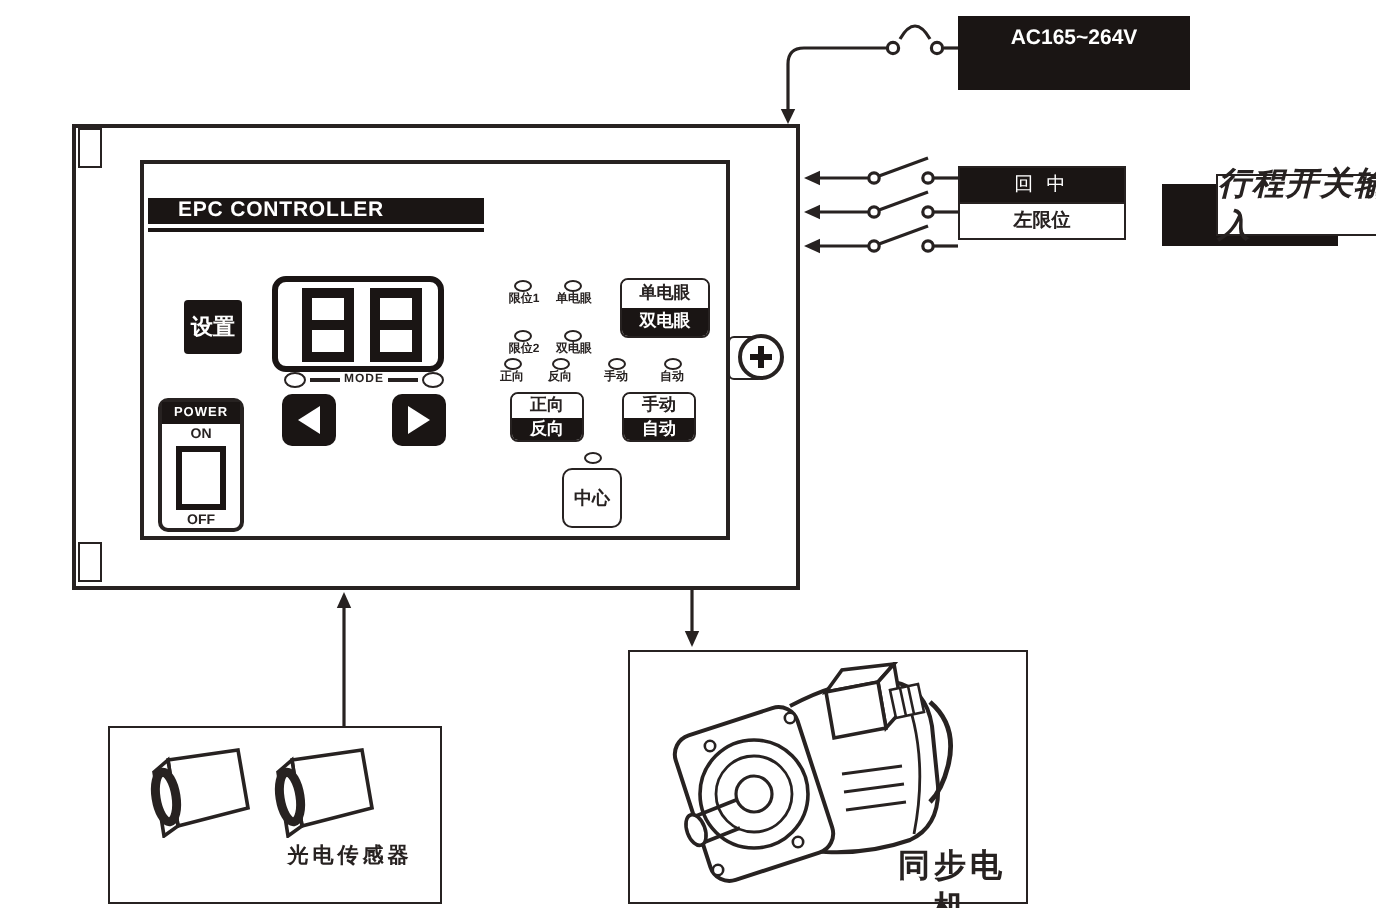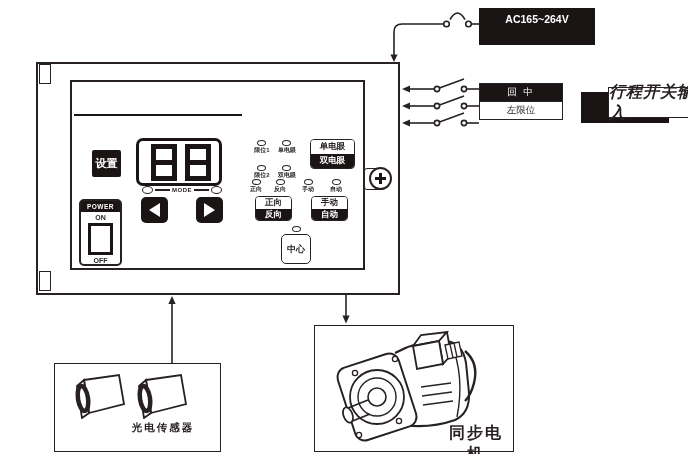--- a/index.html
+++ b/index.html
@@ -80,40 +80,41 @@
       <polygon points="322,323.5 318.4,315.5 325.6,315.5" fill="#272221" stroke="none"></polygon>
     </g>
   </svg>
 
   <div class="abs blackfill z2" style="left:455px;top:8px;width:116px;height:37px;text-align:center;font-weight:bold;font-size:10.5px;line-height:1.4;padding-top:4px;">
     <div>AC165~264V</div>
   </div>
 
   <div class="abs z2" style="left:455px;top:83px;width:84px;">
     <div class="thinbox blackfill center-flex" style="height:17px;font-weight:normal;font-size:9.5px;letter-spacing:2px;">回 中</div>
-    <div class="thinbox center-flex" style="height:17px;margin-top:-1.5px;font-weight:normal;font-size:9.5px;">左限位</div>
+    <div class="thinbox center-flex" style="height:17px;margin-top:-1.5px;font-weight:bold;font-size:9.5px;">左限位</div>
   </div>
 
   <div class="abs z2" style="left:557px;top:92px;width:88px;height:31px;background:var(--blk);"></div>
   <div class="abs thinbox center-flex z2" style="left:584px;top:87px;width:88px;height:31px;font-weight:bold;font-size:16px;letter-spacing:1px;font-style:italic;">行程开关输入</div>
 
   <div class="abs box z2" style="left:12px;top:62px;width:364px;height:233px;"></div>
   <div class="abs thinbox z2" style="left:15px;top:64px;width:12px;height:20px;"></div>
   <div class="abs thinbox z2" style="left:15px;top:271px;width:12px;height:20px;"></div>
 
   <div class="abs box z2" style="left:46px;top:80px;width:295px;height:190px;"></div>
 
   <div class="abs thinbox z2" style="left:340px;top:168px;width:18px;height:22px;border-radius:3px;"></div>
   <div class="abs box center-flex z2" style="left:345px;top:167px;width:23px;height:23px;border-radius:50%;">
     <div style="position:relative;width:11px;height:11px;">
       <div style="position:absolute;left:0;top:4px;width:11px;height:3px;background:var(--blk);"></div>
       <div style="position:absolute;left:4px;top:0;width:3px;height:11px;background:var(--blk);"></div>
     </div>
   </div>
 
+  <div class="abs blackfill z2" style="left:50px;top:99px;width:168px;height:13px;font-weight:bold;font-size:10.5px;line-height:13px;padding-left:15px;letter-spacing:.4px;">EPC CONTROLLER</div>
   <div class="abs z2" style="left:50px;top:114px;width:168px;height:2px;background:var(--blk);"></div>
 
   <div class="abs blackfill center-flex z2" style="left:68px;top:150px;width:29px;height:27px;font-weight:bold;font-size:11px;border-radius:2px;">设置</div>
 
   <div class="abs z2" style="left:112px;top:138px;width:86px;height:48px;border:3px solid var(--blk);border-radius:7px;background:#fff;">
     <span class="sr">88</span>
     <div class="digit" style="left:12px;top:3px;"></div>
     <div class="digit" style="left:46px;top:3px;"></div>
   </div>
 
@@ -180,21 +181,21 @@
     <svg class="abs" style="left:14px;top:9px;" width="58" height="46" viewBox="0 0 58 46">
       <polygon points="15,7 50,2 55,31 20,40" fill="#fff" stroke="#272221" stroke-width="1.8"></polygon>
       <polygon points="8,13 15,7 20,40 13,45" fill="#fff" stroke="#272221" stroke-width="1.8"></polygon>
       <ellipse cx="14" cy="25.5" rx="5" ry="12.5" transform="rotate(-9 14 25.5)" fill="#fff" stroke="#272221" stroke-width="4.5"></ellipse>
     </svg>
     <svg class="abs" style="left:76px;top:9px;" width="58" height="46" viewBox="0 0 58 46">
       <polygon points="15,7 50,2 55,31 20,40" fill="#fff" stroke="#272221" stroke-width="1.8"></polygon>
       <polygon points="8,13 15,7 20,40 13,45" fill="#fff" stroke="#272221" stroke-width="1.8"></polygon>
       <ellipse cx="14" cy="25.5" rx="5" ry="12.5" transform="rotate(-9 14 25.5)" fill="#fff" stroke="#272221" stroke-width="4.5"></ellipse>
     </svg>
-    <div class="abs" style="left:68px;top:57px;width:80px;text-align:center;font-weight:bold;font-size:10.5px;letter-spacing:2px;">光电传感器</div>
+    <div class="abs" style="left:80px;top:57px;width:80px;text-align:center;font-weight:bold;font-size:10.5px;letter-spacing:2px;">光电传感器</div>
   </div>
 
   <div class="abs thinbox z2" style="left:290px;top:325px;width:200px;height:127px;">
     <svg class="abs" style="left:10px;top:5px;" width="160" height="118" viewBox="0 0 160 118">
       <g stroke="#272221" fill="#fff">
 
         <path d="M70,22 Q100,6 122,10 Q138,13 141,32 L144,62 Q145,82 130,89 Q110,96 88,95 L76,94" stroke-width="2"></path>
         <path d="M126,12 Q140,45 132,86" fill="none" stroke-width="1.4"></path>
         <path d="M96,56 L126,52 M97,65 L127,61 M98,74 L128,70" fill="none" stroke-width="1.4"></path>
 

